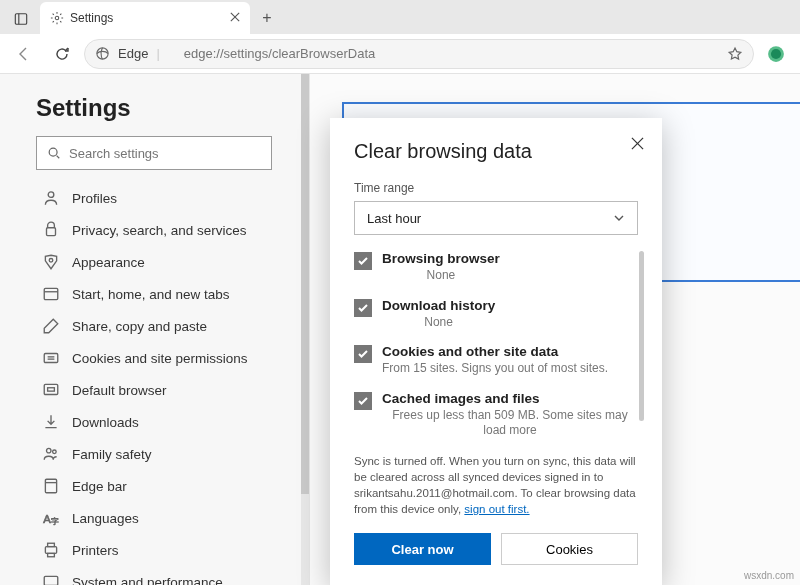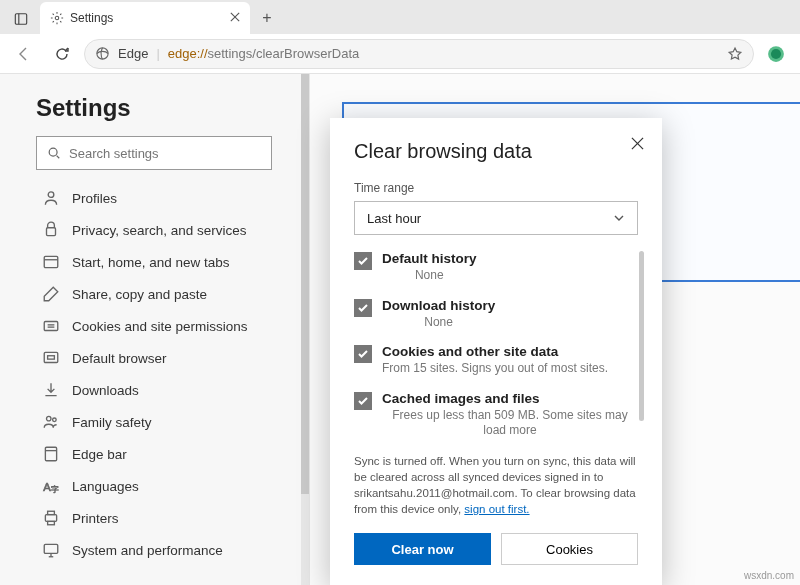--- a/index.html
+++ b/index.html
@@ -11,21 +11,21 @@
 .tab { background:#fff; border-radius:6px 6px 0 0; height:32px; width:210px; display:flex; align-items:center; padding:0 10px; font-size:12px; color:#333; gap:6px; margin-left:4px; }
 .tab .spacer { flex:1; }
 .newtab { width:34px; height:32px; display:flex; align-items:center; justify-content:center; font-size:16px; color:#555; }
 
 
 .addrbar { height:40px; background:#fff; display:flex; align-items:center; padding:0 8px; gap:6px; border-bottom:1px solid #e3e3e3; }
 .addr-btn { width:32px; height:32px; display:flex; align-items:center; justify-content:center; color:#555; border-radius:4px; }
 .omnibox { flex:1; height:30px; background:#f5f5f5; border:1px solid #e0e0e0; border-radius:15px; display:flex; align-items:center; padding:0 10px; gap:8px; font-size:13px; color:#444; }
 .omnibox .divider { color:#ccc; }
 .omnibox .url { color:#777; }
-.omnibox .url-prefix { color:#a16207; }
+.omnibox .url-prefix { color:#737373;margin-left:16px; }
 .omnibox .spacer { flex:1; }
 
 
 .content { display:flex; height:calc(100% - 74px); }
 .sidebar { width:310px; background:#f7f7f7; padding:20px 4px 0 36px; border-right:1px solid #e5e5e5; position:relative; }
 .sidebar-track { position:absolute; right:0; top:0; bottom:0; width:8px; background:#e7e7e7; }
 .sidebar-thumb { position:absolute; right:0; top:0; width:8px; height:420px; background:#c9c9c9; }
 .page-title { font-size:24px; font-weight:600; color:#222; margin-bottom:14px; }
 .search-box { display:flex; align-items:center; gap:8px; border:1px solid #999; background:#fff; height:34px; padding:12px 10px; width:236px; margin-bottom:12px; }
 .search-box input { border:none; outline:none; font-size:13px; flex:1; background:transparent; }
@@ -136,20 +136,27 @@
   </li>
 
   <li class="nav-item">
     <span class="ic"><svg viewBox="0 0 16 16" fill="none" stroke="#666" stroke-width="1.2">
               <rect x="4" y="6" width="8" height="7" rx="1"></rect>
               <path d="M5 6V4a3 3 0 0 1 6 0v2"></path>
             </svg></span>
     <span>Privacy, search, and services</span>
   </li>
 
+  <li class="nav-item">
+    <span class="ic"><svg viewBox="0 0 16 16" fill="none" stroke="#666" stroke-width="1.2">
+              <path d="M8 2l5 1v4l-5 7-5-7V3z"></path>
+              <circle cx="8" cy="6.5" r="1.6"></circle>
+            </svg></span>
+    <span>Appearance</span>
+  </li>
 
   <li class="nav-item">
     <span class="ic"><svg viewBox="0 0 16 16" fill="none" stroke="#666" stroke-width="1.2">
               <rect x="2" y="3" width="12" height="10" rx="1"></rect>
               <line x1="2" y1="6" x2="14" y2="6"></line>
             </svg></span>
     <span>Start, home, and new tabs</span>
   </li>
 
   <li class="nav-item">
@@ -252,21 +259,21 @@
   </div>
   <div class="options">
     <div id="opt-list">
   <div class="option-row">
     <div class="check">
             <svg viewBox="0 0 12 12" fill="none" stroke="#fff" stroke-width="2">
               <path d="M2 6l2.5 2.5L10 3"></path>
             </svg>
           </div>
     <div>
-      <div class="opt-label">Default history</div>
+      <div class="opt-label">Browsing browser</div>
       <div class="opt-sub">None</div>
     </div>
   </div>
 
   <div class="option-row">
     <div class="check">
             <svg viewBox="0 0 12 12" fill="none" stroke="#fff" stroke-width="2">
               <path d="M2 6l2.5 2.5L10 3"></path>
             </svg>
           </div>

